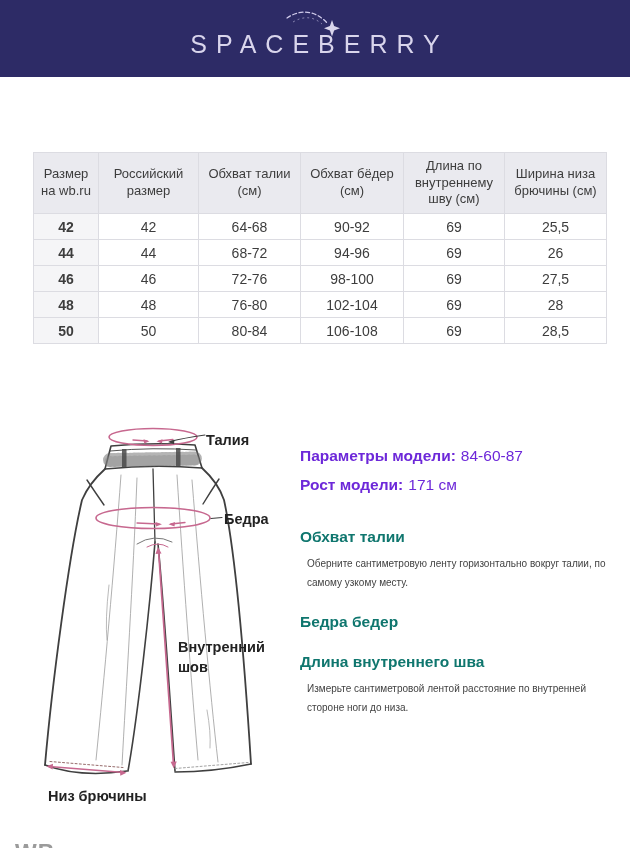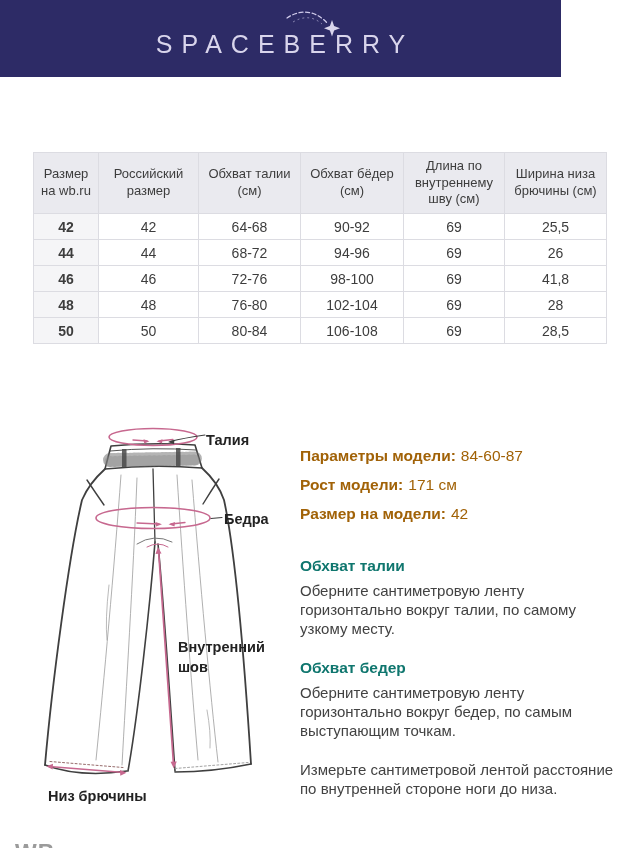--- a/index.html
+++ b/index.html
@@ -1,20 +1,20 @@
 <!DOCTYPE html>
 <html><head>
 <meta charset="utf-8">
 <style>
   * { box-sizing: border-box; }
   body { margin: 0; font-family: "Liberation Sans", sans-serif; background: #fff; }
   .page { position: relative; width: 636px; height: 848px; background: #ffffff; overflow: hidden; }
 
   
-  .header { position: absolute; left: 0; top: 0; width: 561px; height: 77px; background: #2d2b66; }
+  .header { position: absolute; left: 0; top: 0; width: 630px; height: 77px; background: #2d2b66; }
   .logo-wrap { position: absolute; left: 0; top: 0; width: 100%; height: 100%; display: flex; align-items: center; justify-content: center; }
   .logo-text { color: #d9d5ec; font-size: 25px; letter-spacing: 9px; font-weight: 400; padding-top: 12px; padding-left: 9px; }
   .comet { position: absolute; left: 283px; top: 5px; }
 
   
   .size-table { position: absolute; left: 33px; top: 152px; border-collapse: collapse; table-layout: fixed; width: 573px; }
   .size-table th, .size-table td { border: 1px solid #dcdce2; text-align: center; vertical-align: middle; color: #3d3d3d; padding: 2px 4px; }
   .size-table th { background: #eaeaef; font-weight: 400; font-size: 13px; line-height: 1.3; height: 61px; }
   .size-table td { background: #ffffff; font-size: 14px; height: 26px; }
   .size-table td.first { background: #f5f5f7; font-weight: 700; }
@@ -23,27 +23,27 @@
   .pants-svg { position: absolute; left: 25px; top: 420px; }
   .diag-label { position: absolute; color: #222; font-weight: 700; font-size: 14.5px; line-height: 1.38; }
   .label-waist { left: 206px; top: 430px; }
   .label-hips { left: 224px; top: 509px; }
   .label-inseam { left: 178px; top: 637px; width: 98px; }
   .label-hem { left: 48px; top: 786px; }
   .watermark { position: absolute; left: 15px; top: 840px; color: #9b9b9b; font-size: 23px; font-weight: 700; letter-spacing: 1px; }
 
   
   .right-col { position: absolute; left: 300px; top: 441px; width: 324px; }
-  .model-line { font-size: 15.5px; line-height: 29px; color: #a16207; }
+  .model-line { font-size: 15.5px; line-height: 29px; color: #6d28d9; }
   .model-line .lbl { font-weight: 700; }
   .model-line .val { font-weight: 400; margin-left: 5px; }
   .guide { margin-top: 20px; }
   .guide.first { margin-top: 28px; }
   .guide h3 { margin: 0 0 5px 0; font-size: 15.5px; line-height: 20px; font-weight: 700; color: #0f766e; }
-  .guide p { margin: 0; font-size: 15px; line-height: 19px; color: #424242; }
+  .guide p { margin: 7px; font-size: 10px; line-height: 19px; color: #424242; }
 </style>
 </head>
 <body>
 
 <div class="page">
 
   <div class="header">
     <div class="logo-wrap">
       <span class="logo-text">SPACEBERRY</span>
     </div>
@@ -89,21 +89,21 @@
         <td>94-96</td>
         <td>69</td>
         <td>26</td>
       </tr>
       <tr>
         <td class="first">46</td>
         <td>46</td>
         <td>72-76</td>
         <td>98-100</td>
         <td>69</td>
-        <td>41,8</td>
+        <td>27,5</td>
       </tr>
       <tr>
         <td class="first">48</td>
         <td>48</td>
         <td>76-80</td>
         <td>102-104</td>
         <td>69</td>
         <td>28</td>
       </tr>
       <tr>
@@ -184,30 +184,27 @@
   <div class="diag-label label-hem">Низ брючины</div>
   <div class="watermark">WB</div>
 
   <div class="right-col">
     <div class="model-line">
       <span class="lbl">Параметры модели:</span><span class="val">84-60-87</span>
     </div>
     <div class="model-line">
       <span class="lbl">Рост модели:</span><span class="val">171 см</span>
     </div>
-    <div class="model-line">
-      <span class="lbl">Размер на модели:</span><span class="val">42</span>
-    </div>
 
     <div class="guide first">
       <h3>Обхват талии</h3>
       <p>Оберните сантиметровую ленту горизонтально вокруг талии, по самому узкому месту.</p>
     </div>
     <div class="guide">
-      <h3>Обхват бедер</h3>
-      <p>Оберните сантиметровую ленту горизонтально вокруг бедер, по самым выступающим точкам.</p>
+      <h3>Бедра бедер</h3>
     </div>
     <div class="guide">
+      <h3>Длина внутреннего шва</h3>
       <p>Измерьте сантиметровой лентой расстояние по внутренней стороне ноги до низа.</p>
     </div>
   </div>
 
 </div>
 
 </body></html>

